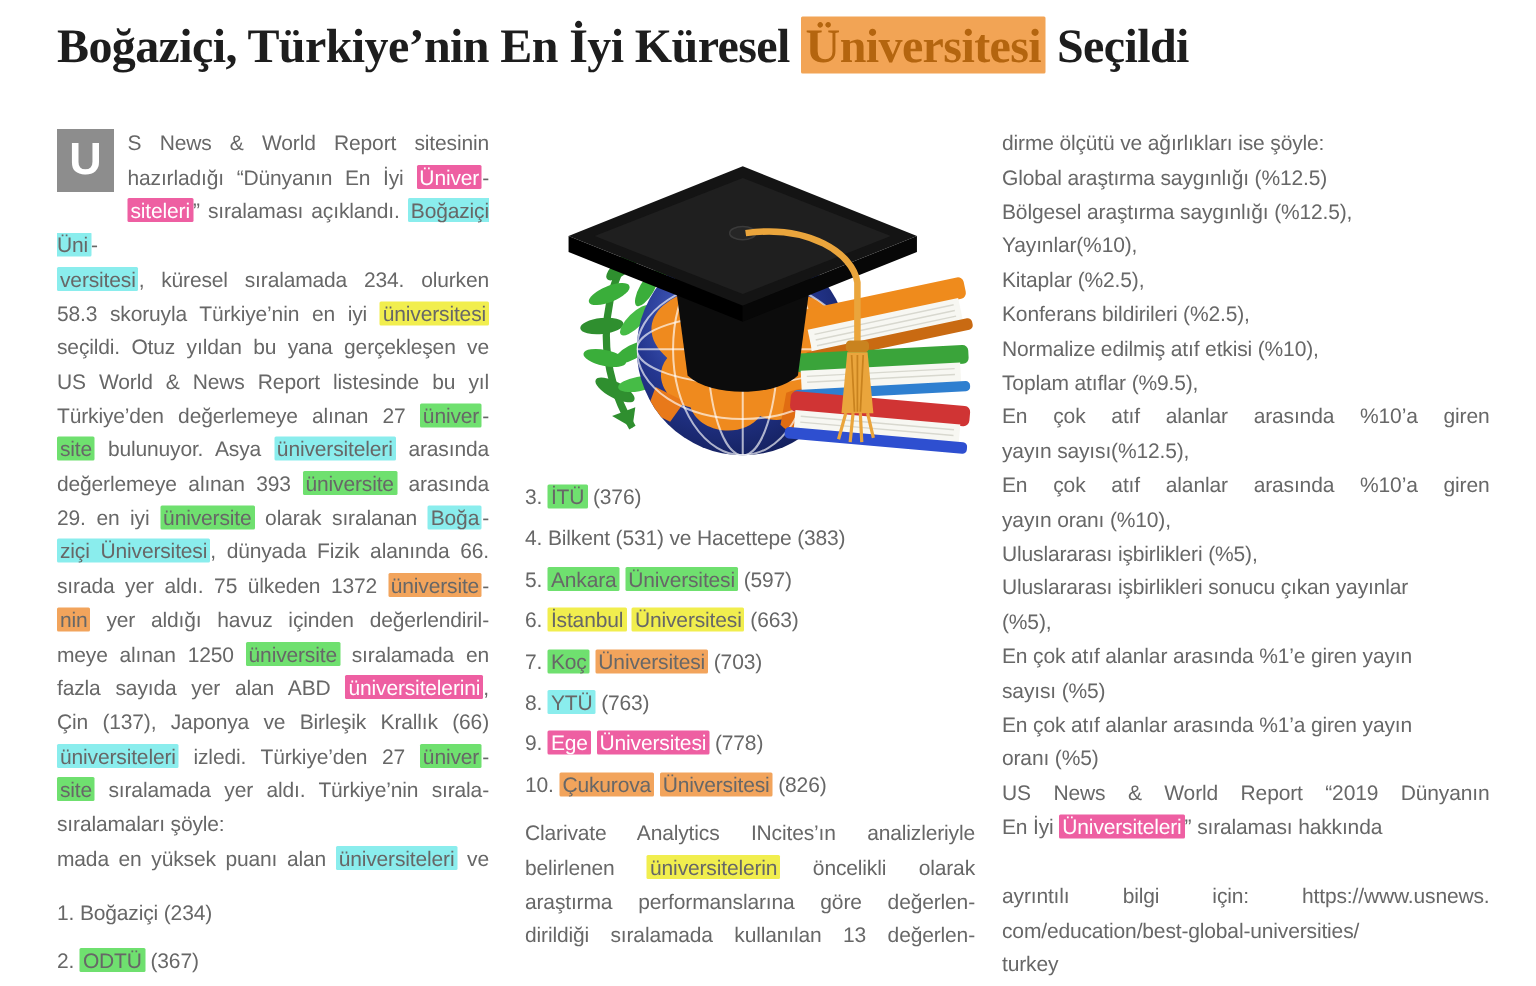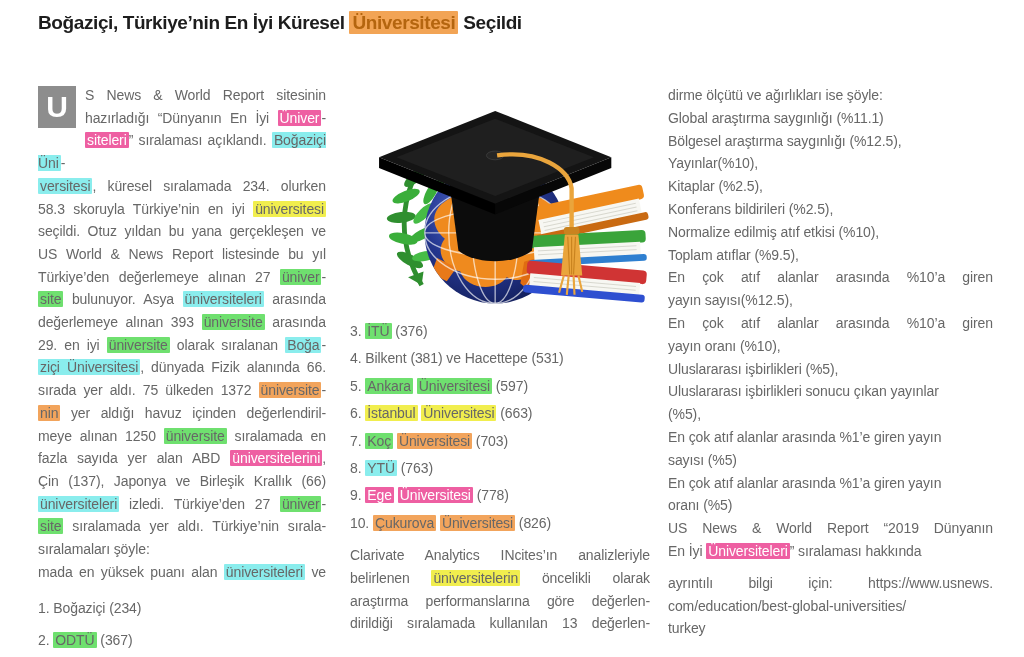--- a/index.html
+++ b/index.html
@@ -2,42 +2,43 @@
 <html><head>
 <meta charset="utf-8">
 <style>
   html,body { margin:0; padding:0; background:#ffffff; }
   .page {
     position:relative; width:1024px; height:657px; background:#ffffff;
     font-family:"Liberation Sans", sans-serif; overflow:hidden;
   }
   .title {
     position:absolute; left:38px; top:12px; margin:0;
-    font-size:19px; font-weight:bold; color:#1d1d1d; letter-spacing:-0.4px;
+    font-size:32px; font-weight:bold; color:#1d1d1d; letter-spacing:-0.4px;
     white-space:nowrap;
+    font-family:Liberation Serif, serif;
   }
   .title .hl { padding:1px 3px; }
   .col {
     position:absolute; top:84px; color:#676767;
     font-size:14px; line-height:22.7px; letter-spacing:-0.1px;
   }
   .col1 { left:38px;  width:288px; }
   .col2 { left:350px; width:300px; }
   .col3 { left:668px; width:325px; line-height:22.8px; }
   .tline { min-height:22px; }
   .tline.just { text-align:justify; text-align-last:justify; }
   .dropcap {
     float:left; width:38px; height:42px; margin:2px 9px 3px 0;
     background:#8d8d8d; color:#ffffff; font-size:30px; font-weight:bold;
     text-align:center; line-height:42px;
   }
   .rlist-1 { margin-top:9px;  line-height:32px; }
   .rlist-2 { margin-top:6px;  line-height:27.4px; }
   .para-2  { margin-top:7px; }
-  .footer  { margin-top:9px; }
+  .footer  { margin-top:23px; }
   .figure  { width:300px; height:228px; }
   .hl { padding:0 2px; border-radius:1px; }
   .hl-pink   { background:#ee5fa2; color:#ffffff; }
   .hl-cyan   { background:#8aeded; }
   .hl-green  { background:#6fe06f;text-align:right; }
   .hl-yellow { background:#f1ee4e; }
   .hl-orange { background:#f2a45c; }
   .hl-title  { background:#f2a455; color:#b4650f; }
 </style>
 </head>
@@ -159,40 +160,40 @@
           <path d="M152,70 C196,64 226,84 229,104 L229,146" stroke="#eaa53c" stroke-width="4.5" fill="none"></path>
           <rect x="221" y="144" width="16" height="8" rx="3" fill="#c9831f"></rect>
           <path d="M222,152 L236,152 L240,194 L218,194 Z" fill="#eaa53c"></path>
           <path d="M225,154 L227,193 M229,154 L229,193 M233,154 L231,193" stroke="#c9831f" stroke-width="1.2" fill="none"></path>
           <path d="M221,194 L216,212 M226,194 L224,214 M231,194 L232,214 M236,194 L240,211" stroke="#eaa53c" stroke-width="2.2" fill="none"></path>
         </g>
       </svg>
     </div>
     <div class="rlist-2">
         <div class="tline"><span>3. </span><span class="hl hl-green">İTÜ</span><span> (376)</span></div>
-        <div class="tline"><span>4. Bilkent (381) ve Hacettepe (531)</span></div>
+        <div class="tline"><span>4. Bilkent (531) ve Hacettepe (383)</span></div>
         <div class="tline"><span>5. </span><span class="hl hl-green">Ankara</span><span> </span><span class="hl hl-green">Üniversitesi</span><span> (597)</span></div>
         <div class="tline"><span>6. </span><span class="hl hl-yellow">İstanbul</span><span> </span><span class="hl hl-yellow">Üniversitesi</span><span> (663)</span></div>
         <div class="tline"><span>7. </span><span class="hl hl-green">Koç</span><span> </span><span class="hl hl-orange">Üniversitesi</span><span> (703)</span></div>
         <div class="tline"><span>8. </span><span class="hl hl-cyan">YTÜ</span><span> (763)</span></div>
         <div class="tline"><span>9. </span><span class="hl hl-pink">Ege</span><span> </span><span class="hl hl-pink">Üniversitesi</span><span> (778)</span></div>
         <div class="tline"><span>10. </span><span class="hl hl-orange">Çukurova</span><span> </span><span class="hl hl-orange">Üniversitesi</span><span> (826)</span></div>
       </div>
     <div class="para-2">
         <div class="tline just"><span>Clarivate Analytics INcites’ın analizleriyle</span></div>
         <div class="tline just"><span>belirlenen </span><span class="hl hl-yellow">üniversitelerin</span><span> öncelikli olarak</span></div>
         <div class="tline just"><span>araştırma performanslarına göre değerlen-</span></div>
         <div class="tline just"><span>dirildiği sıralamada kullanılan 13 değerlen-</span></div>
       </div>
   </div>
 
   <div class="col col3">
     <div class="para">
         <div class="tline"><span>dirme ölçütü ve ağırlıkları ise şöyle:</span></div>
-        <div class="tline"><span>Global araştırma saygınlığı (%11.1)</span></div>
+        <div class="tline"><span>Global araştırma saygınlığı (%12.5)</span></div>
         <div class="tline"><span>Bölgesel araştırma saygınlığı (%12.5),</span></div>
         <div class="tline"><span>Yayınlar(%10),</span></div>
         <div class="tline"><span>Kitaplar (%2.5),</span></div>
         <div class="tline"><span>Konferans bildirileri (%2.5),</span></div>
         <div class="tline"><span>Normalize edilmiş atıf etkisi (%10),</span></div>
         <div class="tline"><span>Toplam atıflar (%9.5),</span></div>
         <div class="tline just"><span>En çok atıf alanlar arasında %10’a giren</span></div>
         <div class="tline"><span>yayın sayısı(%12.5),</span></div>
         <div class="tline just"><span>En çok atıf alanlar arasında %10’a giren</span></div>
         <div class="tline"><span>yayın oranı (%10),</span></div>

